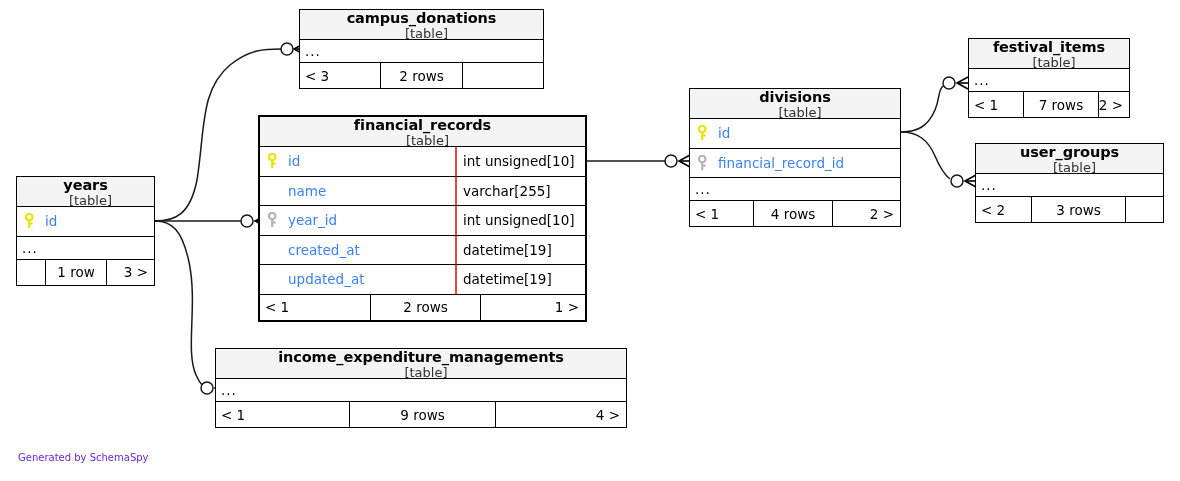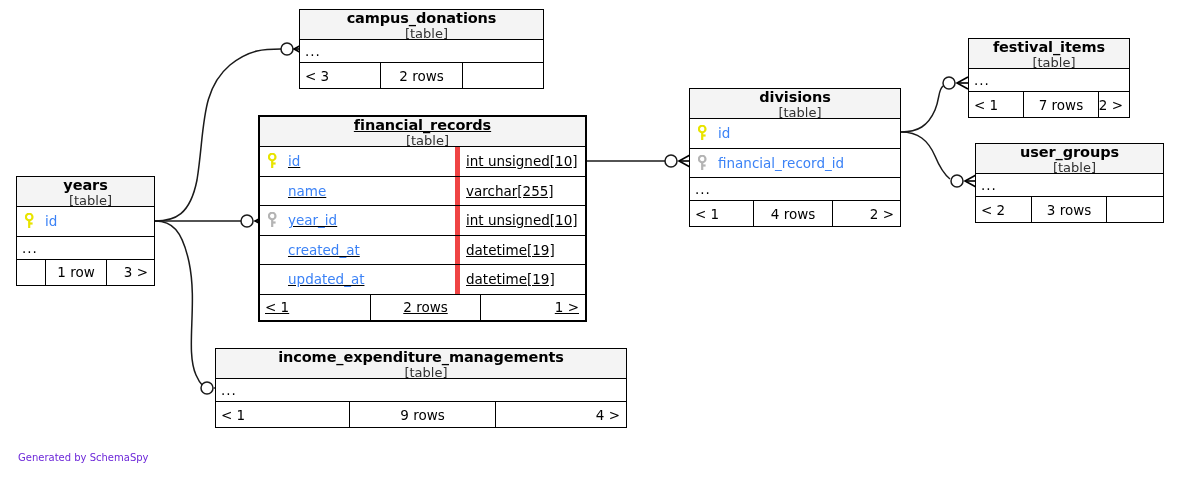--- a/index.html
+++ b/index.html
@@ -33,21 +33,20 @@
 
   .table-box {
     position: absolute;
     box-sizing: border-box;
     background: #ffffff;
     border: 1px solid #000000;
     z-index: 2;
   }
   .table-box.thick {
     border: 2px solid #000000;
-    text-decoration: underline;
   }
 
   .tbl-header {
     box-sizing: border-box;
     background: #f4f4f4;
     border-bottom: 1px solid #000000;
     height: 30px;
     display: flex;
     align-items: center;
     justify-content: space-between;
@@ -87,21 +86,21 @@
     white-space: nowrap;
     overflow: hidden;
   }
   .cell-type {
     box-sizing: border-box;
     display: flex;
     align-items: center;
     padding-left: 6px;
     font-size: 13.5px;
     color: #000000;
-    border-left: 5px solid #ef4444;
+    border-left: 2px solid #ef4444;
     white-space: nowrap;
   }
 
   .ellipsis-row {
     box-sizing: border-box;
     height: 23px;
     display: flex;
     align-items: center;
     padding-left: 5px;
     font-size: 13.5px;
@@ -359,21 +358,21 @@
   </div>
 
   <div class="table-box" style="left:975px; top:143px; width:189px;">
     <div class="tbl-header">
       <span class="tbl-title">user_groups</span>
       <span class="tbl-kind">[table]</span>
     </div>
     <div class="ellipsis-row">...</div>
     <div class="tbl-footer">
       <div class="foot-cell foot-left" style="width:55px;">&lt; 2</div>
-      <div class="foot-cell foot-mid" style="width:76px;">3 rows</div>
+      <div class="foot-cell foot-mid" style="width:95px;">3 rows</div>
       <div class="foot-cell foot-right" style="flex:1;"></div>
     </div>
   </div>
 
   <div class="table-box" style="left:215px; top:348px; width:412px;">
     <div class="tbl-header">
       <span class="tbl-title">income_expenditure_managements</span>
       <span class="tbl-kind">[table]</span>
     </div>
     <div class="ellipsis-row">...</div>

